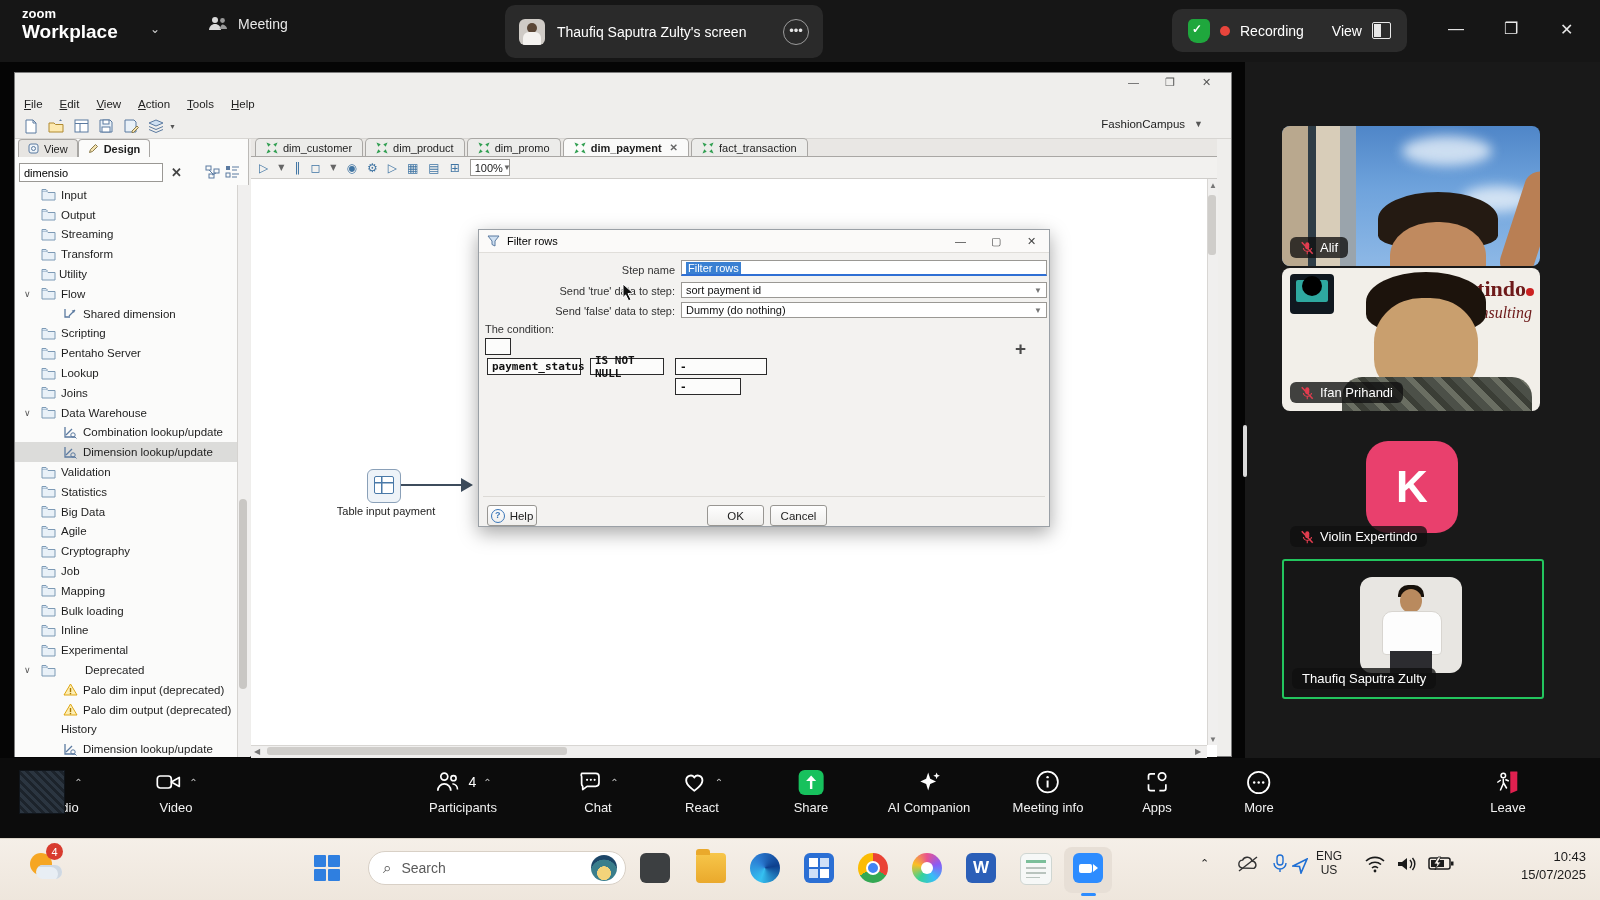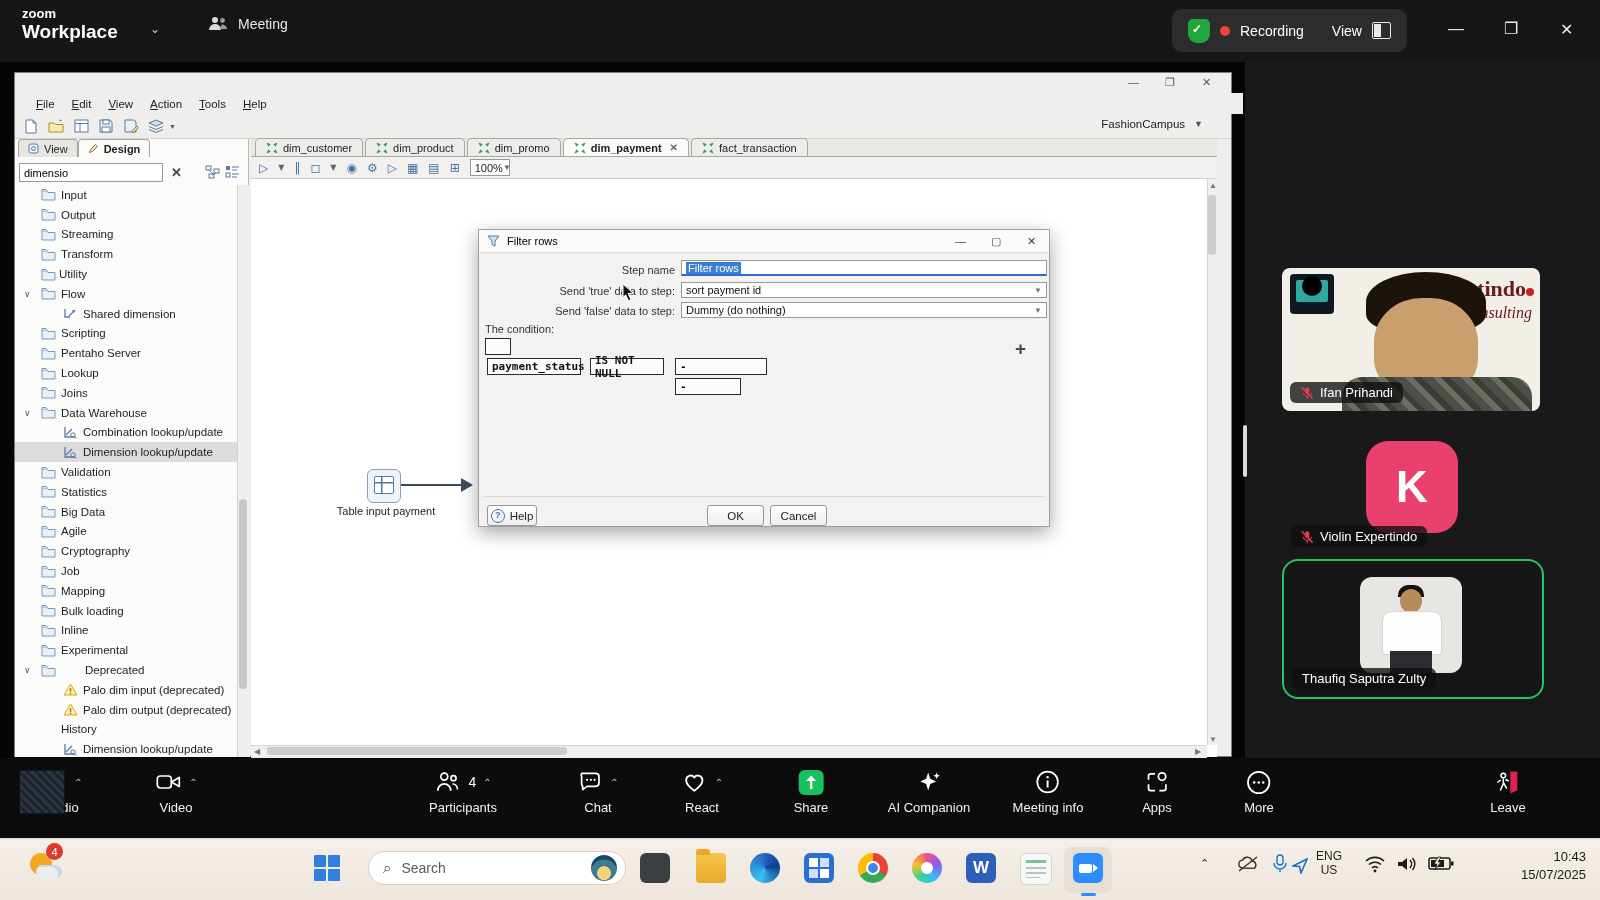--- a/index.html
+++ b/index.html
@@ -51,38 +51,38 @@
                       font-style:italic;font-size:16px;}
   .tile-office .mlogo{position:absolute;left:8px;top:6px;width:44px;height:40px;background:#101820;border-radius:4px;}
   .tile-office .mlogo:before{content:"";position:absolute;left:6px;top:6px;width:32px;height:22px;background:#2ea8a0;border-radius:2px;}
   .tile-office .mlogo:after{content:"";position:absolute;left:12px;top:2px;width:20px;height:20px;border-radius:50%;background:#000;}
   .tile-office .hair2{position:absolute;left:84px;top:4px;width:120px;height:60px;border-radius:50% 50% 30% 30%;background:#1c130c;}
   .tile-office .face2{position:absolute;left:92px;top:30px;width:104px;height:96px;border-radius:46% 46% 36% 36%;background:#c99f6e;}
   .tile-office .body2{position:absolute;left:60px;bottom:0;width:190px;height:34px;border-radius:20px 20px 0 0;
         background:repeating-linear-gradient(45deg,#4c5048 0 8px,#6a6e62 8px 14px,#3b3e36 14px 20px);}
   .avatar-k{position:absolute;left:84px;top:18px;width:92px;height:92px;border-radius:22px;display:flex;
             align-items:center;justify-content:center;color:#fff;font-size:44px;font-weight:bold;}
-  .tile-photo{background:#161616;border:2px solid #23c55e;border-radius:16px;}
+  .tile-photo{background:#161616;border:2px solid #23c55e;border-radius:3px;}
   .photo-sq{position:absolute;left:76px;top:16px;width:102px;height:96px;border-radius:12px;background:#e8e6e2;overflow:hidden;}
   .photo-sq .head{position:absolute;left:40px;top:12px;width:22px;height:24px;border-radius:50%;background:#b98a5e;}
   .photo-sq .hair3{position:absolute;left:38px;top:8px;width:26px;height:12px;border-radius:10px 10px 0 0;background:#17110b;}
   .photo-sq .shirt{position:absolute;left:22px;top:34px;width:58px;height:42px;border-radius:10px 10px 4px 4px;background:#fdfdfd;border:1px solid #d8d5d0;}
   .photo-sq .pants{position:absolute;left:30px;top:74px;width:42px;height:22px;background:#2c2c30;}
   .mic-muted-sm{width:14px;height:14px;flex:0 0 auto;}
   #side-scroll{left:1243px;top:425px;width:4px;height:52px;background:rgba(255,255,255,.85);border-radius:2px;}
 
   
   #spoon{left:14px;top:72px;width:1218px;height:685px;background:#efeeec;border:1px solid #7d7d7d;box-sizing:border-box;font-size:11px;color:#1d1d1d;}
   #spoon-title{left:0;top:0;width:100%;height:20px;background:linear-gradient(#f1efee,#e5e2e0);display:flex;align-items:center;gap:6px;padding-left:6px;box-sizing:border-box;}
   #spoon-icon{width:12px;height:12px;background:#c01818;border-radius:2px;position:relative;}
   #spoon-icon:after{content:"";position:absolute;left:2px;top:2px;width:8px;height:8px;
       background:repeating-linear-gradient(45deg,#fff 0 1.5px,transparent 1.5px 3.5px);}
   #spoon-title .t{font-size:10.5px;color:#333;}
   .sp-ctl{color:#555;font-size:11px;top:3px;}
-  #spoon-menu{left:12px;top:20px;width:100%;height:21px;display:flex;align-items:center;gap:17px;padding-left:9px;box-sizing:border-box;background:#efeeec;}
+  #spoon-menu{left:0;top:20px;width:100%;height:21px;display:flex;align-items:center;gap:17px;padding-left:9px;box-sizing:border-box;background:#efeeec;}
   #spoon-menu span{font-size:11.5px;color:#222;}
   #spoon-menu span::first-letter{text-decoration:underline;}
   #spoon-tools{left:0;top:41px;width:100%;height:25px;display:flex;align-items:center;gap:9px;padding-left:8px;box-sizing:border-box;border-bottom:1px solid #d7d5d2;}
   .ticon{width:16px;height:16px;display:inline-flex;align-items:center;justify-content:center;}
   #repo-combo{position:absolute;right:28px;top:45px;font-size:11.5px;color:#222;display:flex;gap:9px;align-items:center;}
   #repo-combo .chev2{color:#555;font-size:9px;}
 
   
   #left-panel{left:0;top:66px;width:234px;height:618px;background:#fbfbfa;border-right:1px solid #bcbab7;box-sizing:border-box;}
   #lp-tabs{left:3px;top:0px;display:flex;}
@@ -224,20 +224,25 @@
     <div id="brand-chev" class="abs chev">⌄</div>
     <div id="meeting-tab" class="abs">
       <svg width="20" height="16" viewBox="0 0 20 16">
           <circle cx="7" cy="4" r="3" fill="#d9d9d9"></circle>
           <path d="M1 14c0-3.3 2.7-6 6-6s6 2.7 6 6z" fill="#d9d9d9"></path>
           <circle cx="14.5" cy="4.5" r="2.4" fill="#9a9a9a"></circle>
           <path d="M11.5 13c.4-2.8 2.6-4.6 3-4.6 1.8 0 4.5 2.2 4.5 4.6z" fill="#9a9a9a"></path>
         </svg>
       <span>Meeting</span>
     </div>
+    <div id="share-tab" class="abs">
+      <span class="mini-avatar"></span>
+      <span>Thaufiq Saputra Zulty's screen</span>
+      <span id="tab-ellipsis">•••</span>
+    </div>
     <div id="rec-pill" class="abs">
       <span id="shield"></span>
       <span id="rec-dot"></span>
       <span>Recording</span>
       <span style="width:8px"></span>
       <span>View</span>
       <span id="view-layout"></span>
     </div>
     <div class="abs winctl" style="left:1448px;">—</div>
     <div class="abs winctl" style="left:1504px;top:19px;">❐</div>
@@ -744,20 +749,38 @@
     </div>
     <div class="btn" style="left:228px;top:275px;width:57px;">OK</div>
     <div class="btn" style="left:291px;top:275px;width:57px;">Cancel</div>
   </div>
 
   <svg id="cursor" class="abs" width="14" height="20" viewBox="0 0 14 20">
     <path d="M1 1l10 9-5 .6 3 6-2.4 1.2-3-6L1 15z" fill="#111" stroke="#fff" stroke-width="1"></path>
   </svg>
 
   <div id="sidebar" class="abs">
+      <div class="tile tile-sky" style="top: 64px; height: 140px;">
+        <span class="door"></span>
+        <span class="cloud" style="left: 120px; top: 10px; width: 90px; height: 30px;"></span>
+        <span class="cloud" style="left: 180px; top: 60px; width: 70px; height: 26px;"></span>
+        <span class="hair"></span>
+        <span class="face"></span>
+        <span class="arm"></span>
+        <div class="name-pill">
+          <span>
+            <svg class="mic-muted-sm" viewBox="0 0 16 16">
+              <rect x="6" y="1.5" width="4.6" height="8" rx="2.3" fill="#e23d4f"></rect>
+              <path d="M3.8 8a4.8 4.8 0 0 0 9.4 0M8.3 12.5V15" fill="none" stroke="#e23d4f" stroke-width="1.3"></path>
+              <line x1="2" y1="1.5" x2="14.5" y2="14.5" stroke="#e23d4f" stroke-width="1.8"></line>
+            </svg>
+          </span>
+          <span>Alif</span>
+        </div>
+      </div>
       <div class="tile tile-office" style="top: 206px; height: 143px;">
         <span class="logo1"><span>rtindo</span><span class="dot"></span></span>
         <span class="logo2">Consulting</span>
         <span class="mlogo"></span>
         <span class="hair2"></span>
         <span class="face2"></span>
         <span class="body2"></span>
         <div class="name-pill">
           <span>
             <svg class="mic-muted-sm" viewBox="0 0 16 16">

